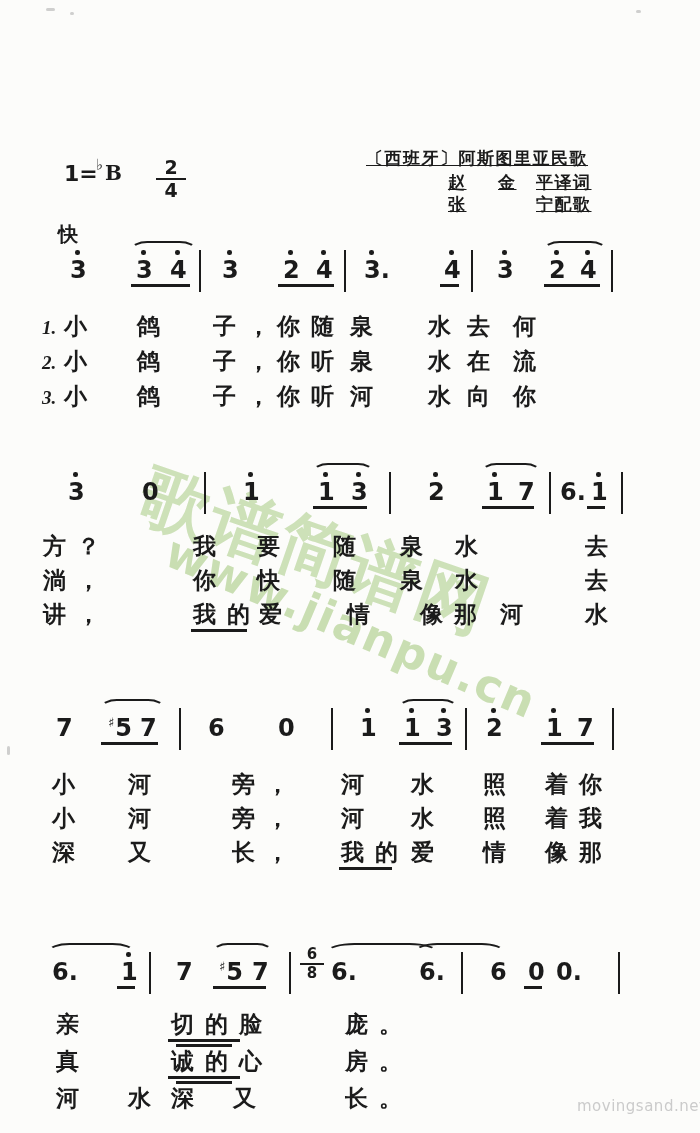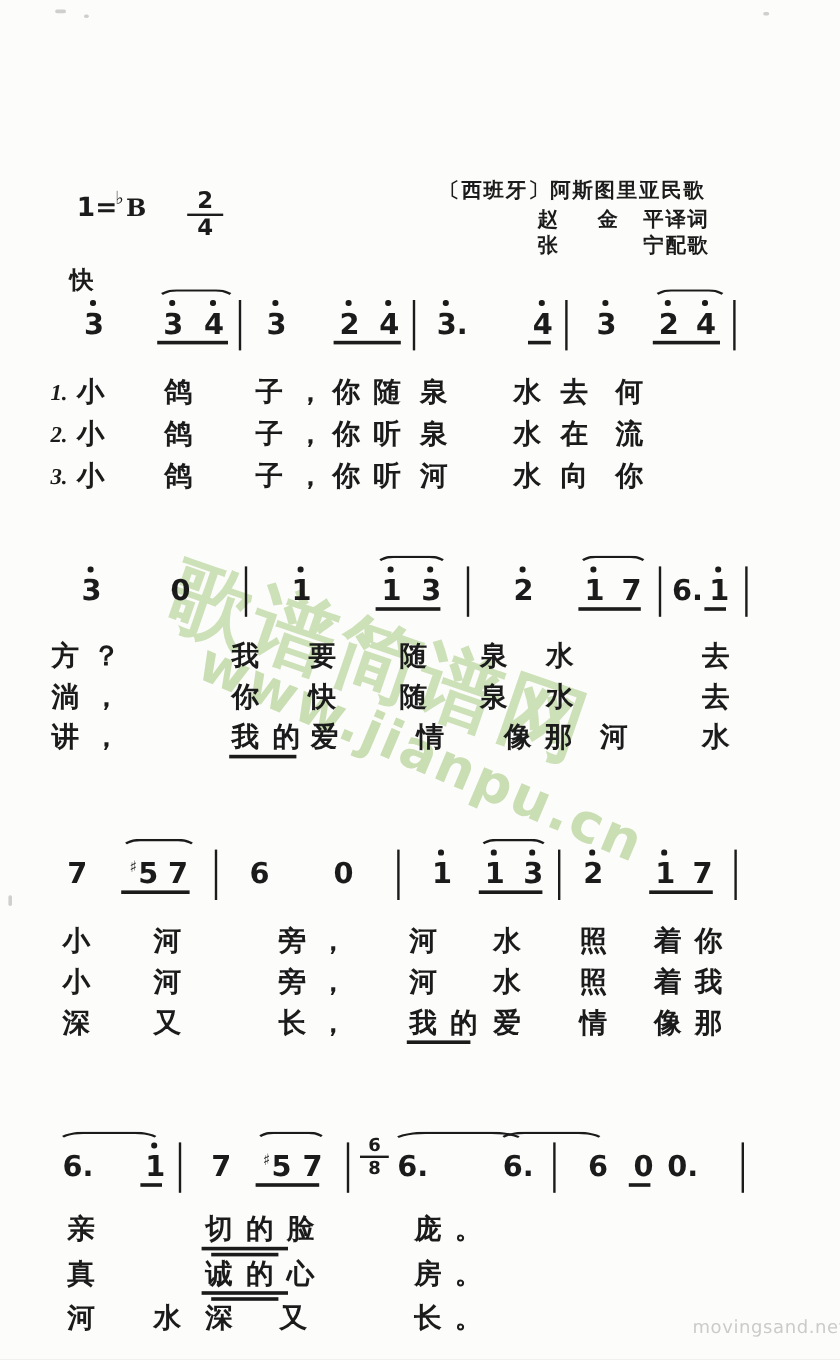--- a/index.html
+++ b/index.html
@@ -11,21 +11,21 @@
   .abs{position:absolute;line-height:1;}
   
   .title{font-size:31px;font-weight:bold;letter-spacing:5px;white-space:nowrap;}
   .keysig{font-family:"DejaVu Sans", sans-serif;font-weight:bold;font-size:22px;}
   .flat{font-size:15px;font-weight:bold;font-family:"DejaVu Sans", sans-serif;}
   .keyletter{font-size:20px;font-weight:bold;font-family:"DejaVu Serif", serif;}
   .frac{width:30px;text-align:center;font-family:"DejaVu Sans", sans-serif;font-weight:bold;}
   .frac .fn{font-size:19px;line-height:19px;border-bottom:2.5px solid #1b1b1b;padding-bottom:1px;}
   .frac .fd{font-size:19px;line-height:19px;padding-top:1px;}
   .tempo{font-size:20px;font-weight:bold;}
-  .credit{font-size:17px;font-weight:bold;letter-spacing:1.5px;white-space:nowrap;}
+  .credit{font-size:17px;font-weight:bold;letter-spacing:1.5px;white-space:nowrap;text-decoration:underline;}
   
   .note{position:absolute;font-family:"DejaVu Sans", sans-serif;font-weight:bold;font-size:24px;line-height:1;white-space:nowrap;z-index:3;}
   .od{position:absolute;width:4.5px;height:4.5px;background:#1b1b1b;border-radius:50%;top:-8px;left:5px;}
   .sh{font-size:13px;vertical-align:9px;margin-right:1px;}
   .bar{position:absolute;width:2.2px;height:42px;background:#1b1b1b;z-index:3;}
   .slur{position:absolute;height:13px;border:2.5px solid transparent;border-top-color:#1b1b1b;border-radius:50%/100%;z-index:3;}
   .ul{position:absolute;height:2.5px;background:#1b1b1b;z-index:3;}
   .tsfrac{position:absolute;width:24px;text-align:center;font-family:"DejaVu Sans", sans-serif;font-weight:bold;z-index:3;}
   .tsfrac .fn{font-size:15px;line-height:15px;border-bottom:2px solid #1b1b1b;padding-bottom:1px;}
   .tsfrac .fd{font-size:15px;line-height:15px;padding-top:1px;}

